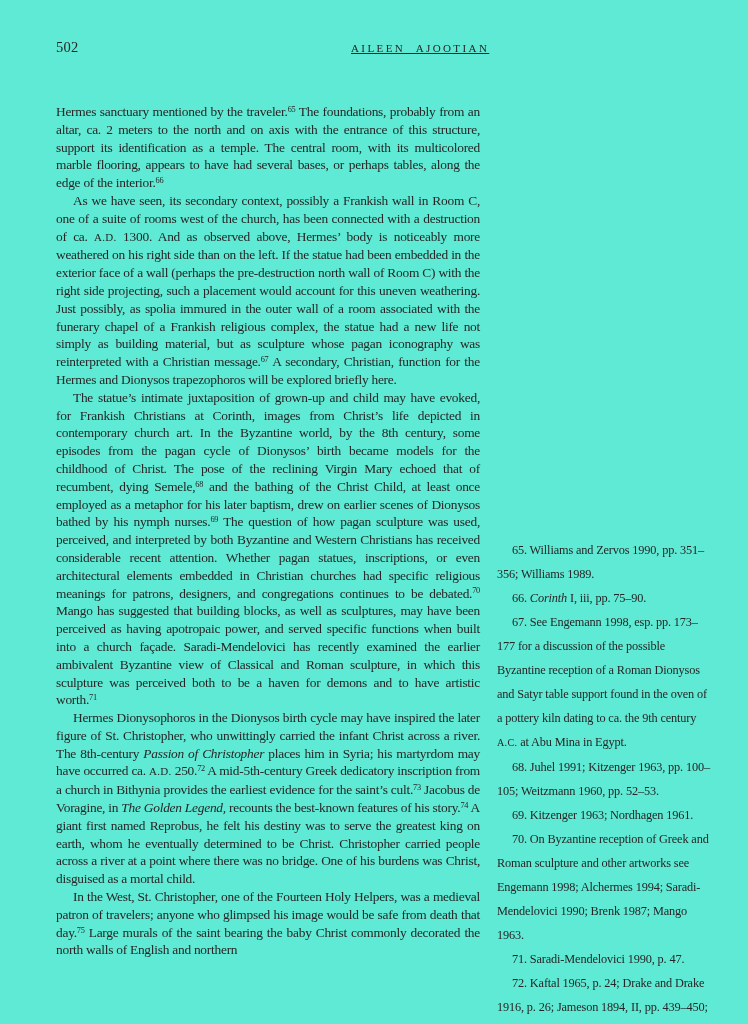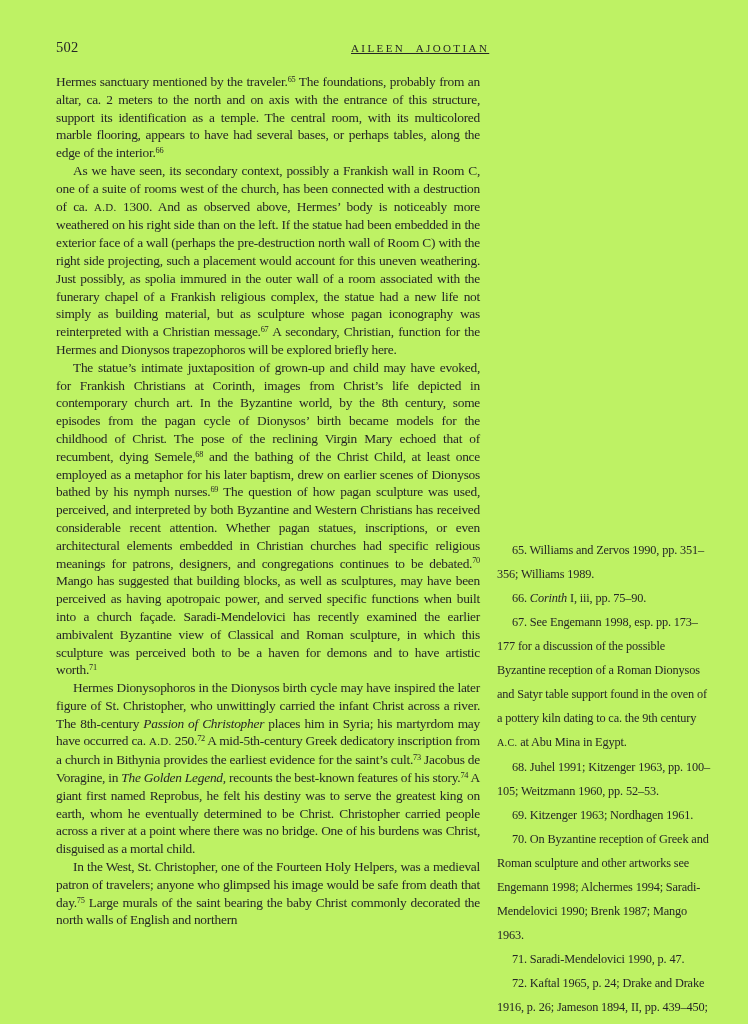--- a/index.html
+++ b/index.html
@@ -4,21 +4,21 @@
 <style>
   html, body {
     margin: 0;
     padding: 0;
     background: #fdfdfc;
   }
   .page {
     position: relative;
     width: 748px;
     height: 1024px;
-    background: #bef264;
+    background: #5eead4;
     overflow: hidden;
     color: #262626;
     font-family: "Liberation Serif", "DejaVu Serif", serif;
     hyphens: auto;
     -webkit-hyphens: auto;
   }
   .pagenum {
     position: absolute;
     left: 56px;
     top: 39px;
@@ -43,20 +43,21 @@
     line-height: 17.8px;
     letter-spacing: -0.25px;
     text-align: justify;
   }
   .body-text p {
     margin: 0;
     text-indent: 17px;
   }
   .body-text p.first {
     text-indent: 0;
+    margin-top: 30px;
   }
   .footnotes {
     position: absolute;
     left: 497px;
     top: 538px;
     width: 218px;
     font-size: 12.3px;
     line-height: 24px;
     letter-spacing: -0.15px;
     text-align: left;

